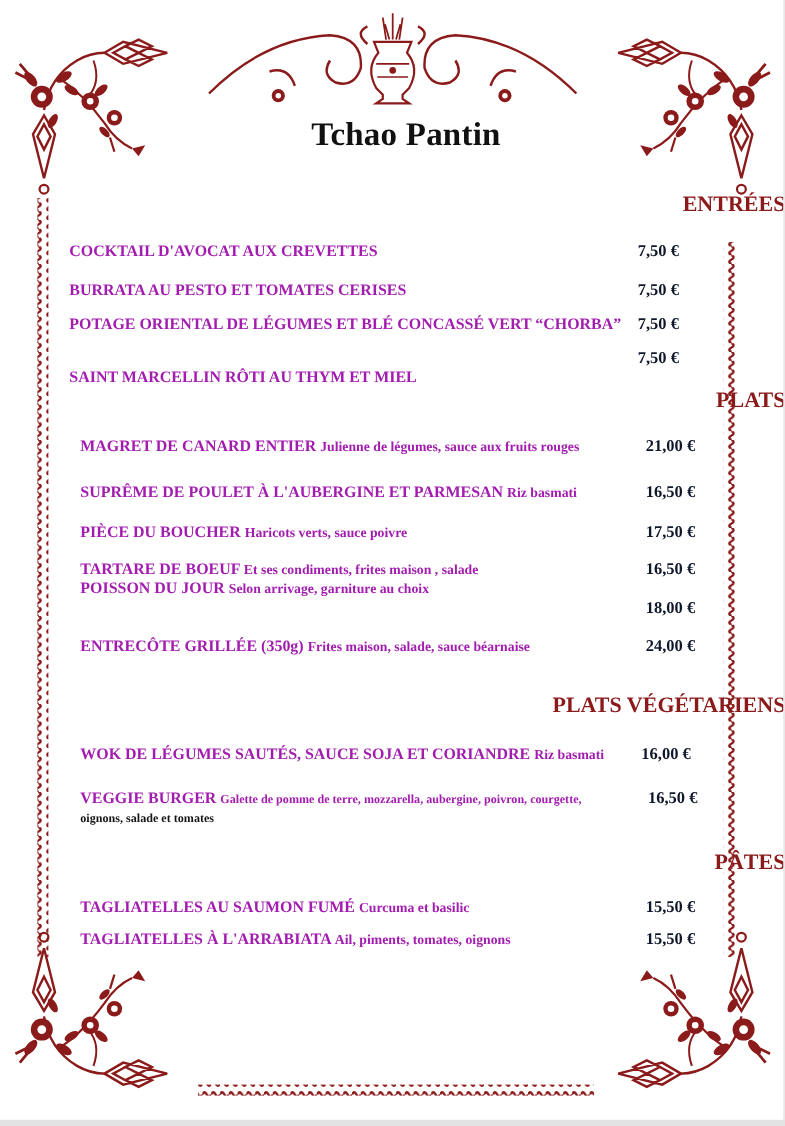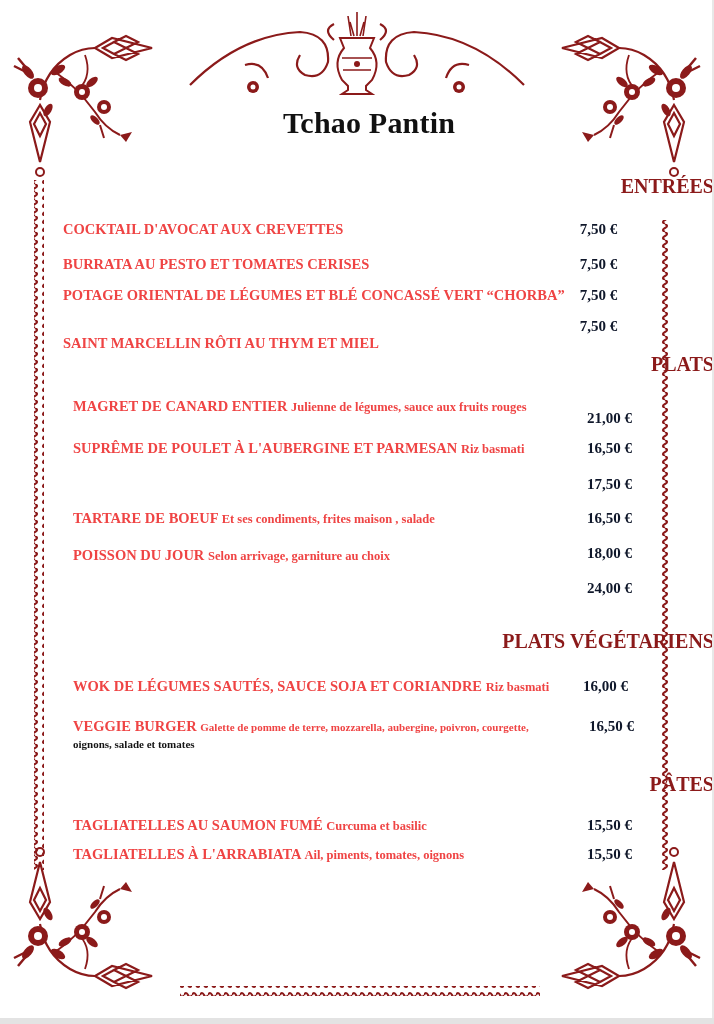--- a/index.html
+++ b/index.html
@@ -13,21 +13,21 @@
     svg.deco { position: absolute; left: 0; top: 0; }
     .title {
       position: absolute; left: 0; width: 714px; top: 106px; text-align: center;
       font-size: 30px; font-weight: bold; color: #111; letter-spacing: 0.2px; padding-left: 12px;
     }
     .section-title {
       position: absolute; left: 0; width: 714px; text-align: right;
       font-size: 20px; font-weight: bold; color: #8b1a1a;
     }
     .item {
-      position: absolute; font-weight: bold; font-size: 14.5px; color: #ef4444;
+      position: absolute; font-weight: bold; font-size: 14.5px; color: #a21caf;
       white-space: nowrap;
     }
     .item .desc { font-size: 12.5px; font-weight: bold; }
     .price {
       position: absolute; font-weight: bold; font-size: 15px; color: #0f172a; white-space: nowrap; text-align: center;
     }
     .sub { position: absolute; font-size: 11px; font-weight: bold; color:#151515; white-space: nowrap; }
   </style>
 </head>
 <body>
@@ -111,33 +111,35 @@
 
   <div class="item" style="left:63px; top:287px"><span>POTAGE ORIENTAL DE LÉGUMES ET BLÉ CONCASSÉ VERT “CHORBA”</span></div>
   <div class="price" style="left:560px; width:77px; top:287px">7,50 €</div>
 
   <div class="item" style="left:63px; top:335px"><span>SAINT MARCELLIN RÔTI AU THYM ET MIEL</span></div>
   <div class="price" style="left:560px; width:77px; top:318px">7,50 €</div>
 
   <div class="section-title" style="top:353px">PLATS</div>
 
   <div class="item" style="left:73px; top:398px"><span>MAGRET DE CANARD ENTIER</span> <span class="desc">Julienne de légumes, sauce aux fruits rouges</span></div>
-  <div class="price" style="left:570px; width:79px; top:410px">21,00 €</div>
+  <div class="price" style="left:570px; width:79px; top:398px">21,00 €</div>
 
   <div class="item" style="left:73px; top:440px"><span>SUPRÊME DE POULET À L'AUBERGINE ET PARMESAN</span> <span class="desc">Riz basmati</span></div>
   <div class="price" style="left:570px; width:79px; top:440px">16,50 €</div>
 
+  <div class="item" style="left:73px; top:476px"><span>PIÈCE DU BOUCHER</span> <span class="desc">Haricots verts, sauce poivre</span></div>
   <div class="price" style="left:570px; width:79px; top:476px">17,50 €</div>
 
   <div class="item" style="left:73px; top:510px"><span>TARTARE DE BOEUF</span> <span class="desc">Et ses condiments, frites maison , salade</span></div>
   <div class="price" style="left:570px; width:79px; top:510px">16,50 €</div>
 
-  <div class="item" style="left:73px; top:547px"><span>POISSON DU JOUR</span> <span class="desc">Selon arrivage, garniture au choix</span></div>
+  <div class="item" style="left:73px; top:527px"><span>POISSON DU JOUR</span> <span class="desc">Selon arrivage, garniture au choix</span></div>
   <div class="price" style="left:570px; width:79px; top:545px">18,00 €</div>
 
+  <div class="item" style="left:73px; top:580px"><span>ENTRECÔTE GRILLÉE (350g)</span> <span class="desc">Frites maison, salade, sauce béarnaise</span></div>
   <div class="price" style="left:570px; width:79px; top:580px">24,00 €</div>
 
   <div class="section-title" style="top:630px">PLATS VÉGÉTARIENS</div>
 
   <div class="item" style="left:73px; top:678px"><span>WOK DE LÉGUMES SAUTÉS, SAUCE SOJA ET CORIANDRE</span> <span class="desc">Riz basmati</span></div>
   <div class="price" style="left:566px; width:79px; top:678px">16,00 €</div>
 
   <div class="item" style="left:73px; top:718px"><span>VEGGIE BURGER</span> <span class="desc" style="font-size:11px">Galette de pomme de terre, mozzarella, aubergine, poivron, courgette,</span></div>
   <div class="sub" style="left:73px; top:738px">oignons, salade et tomates</div>
   <div class="price" style="left:572px; width:79px; top:718px">16,50 €</div>

